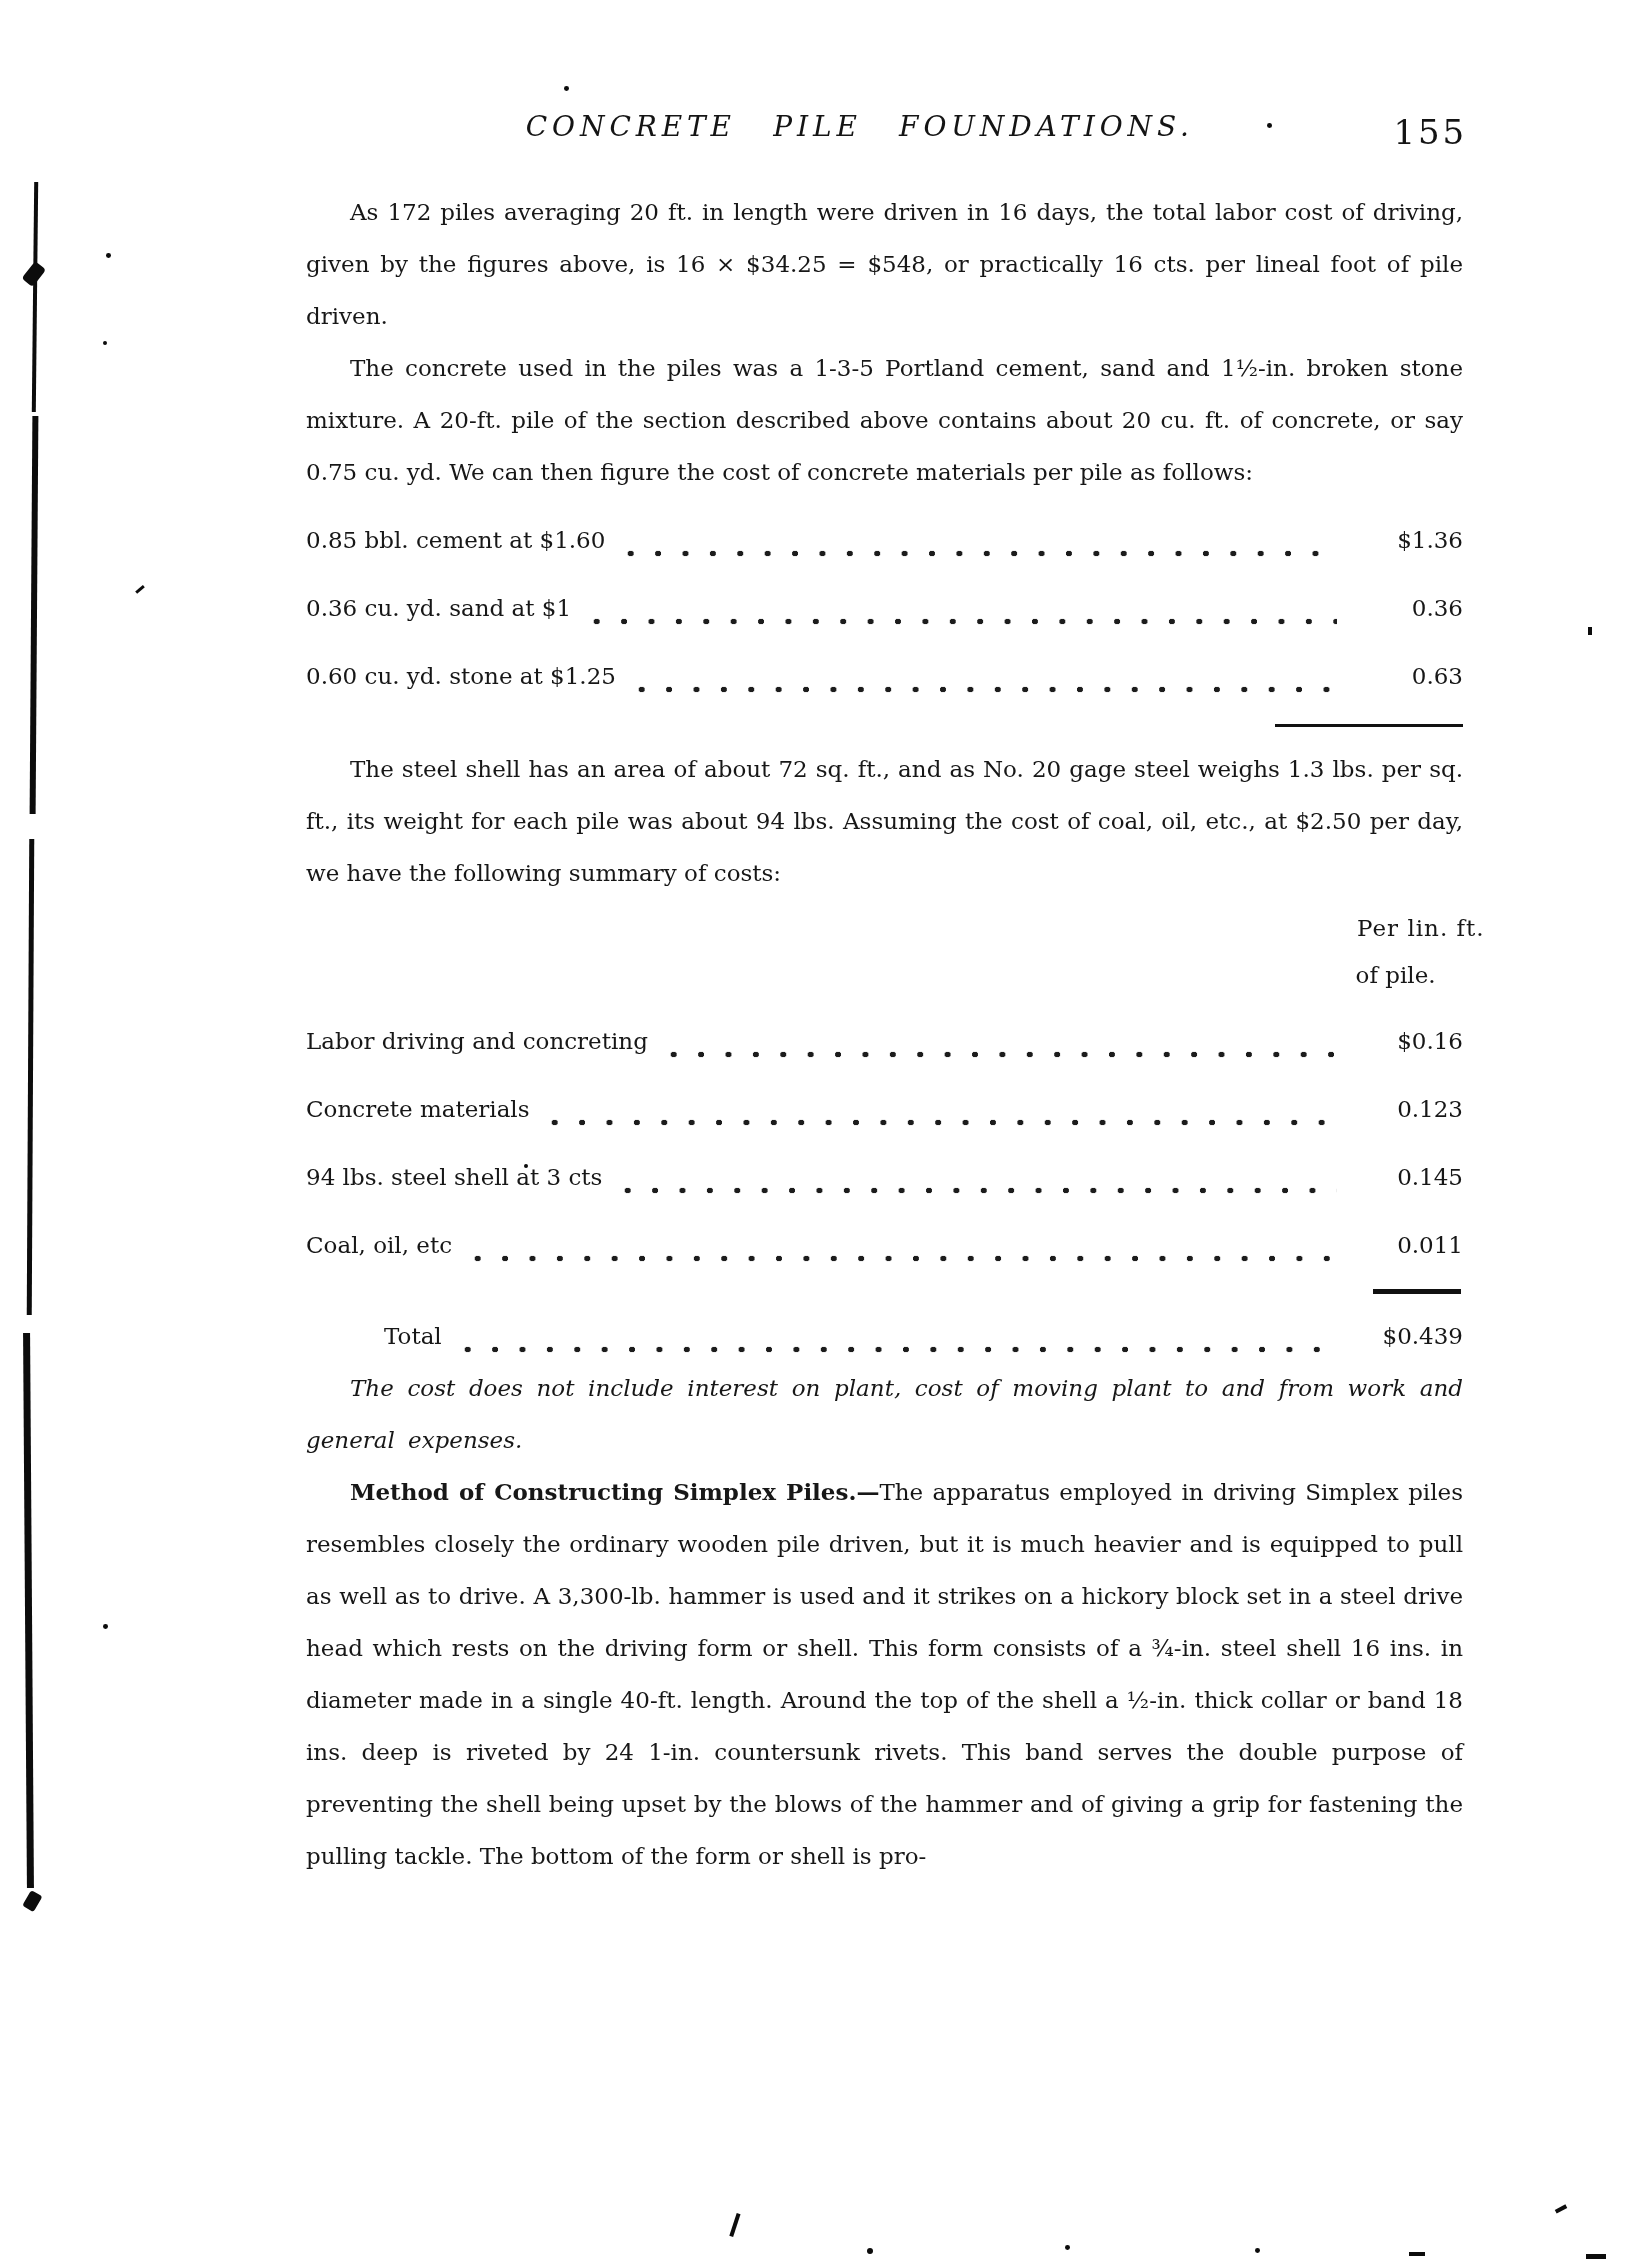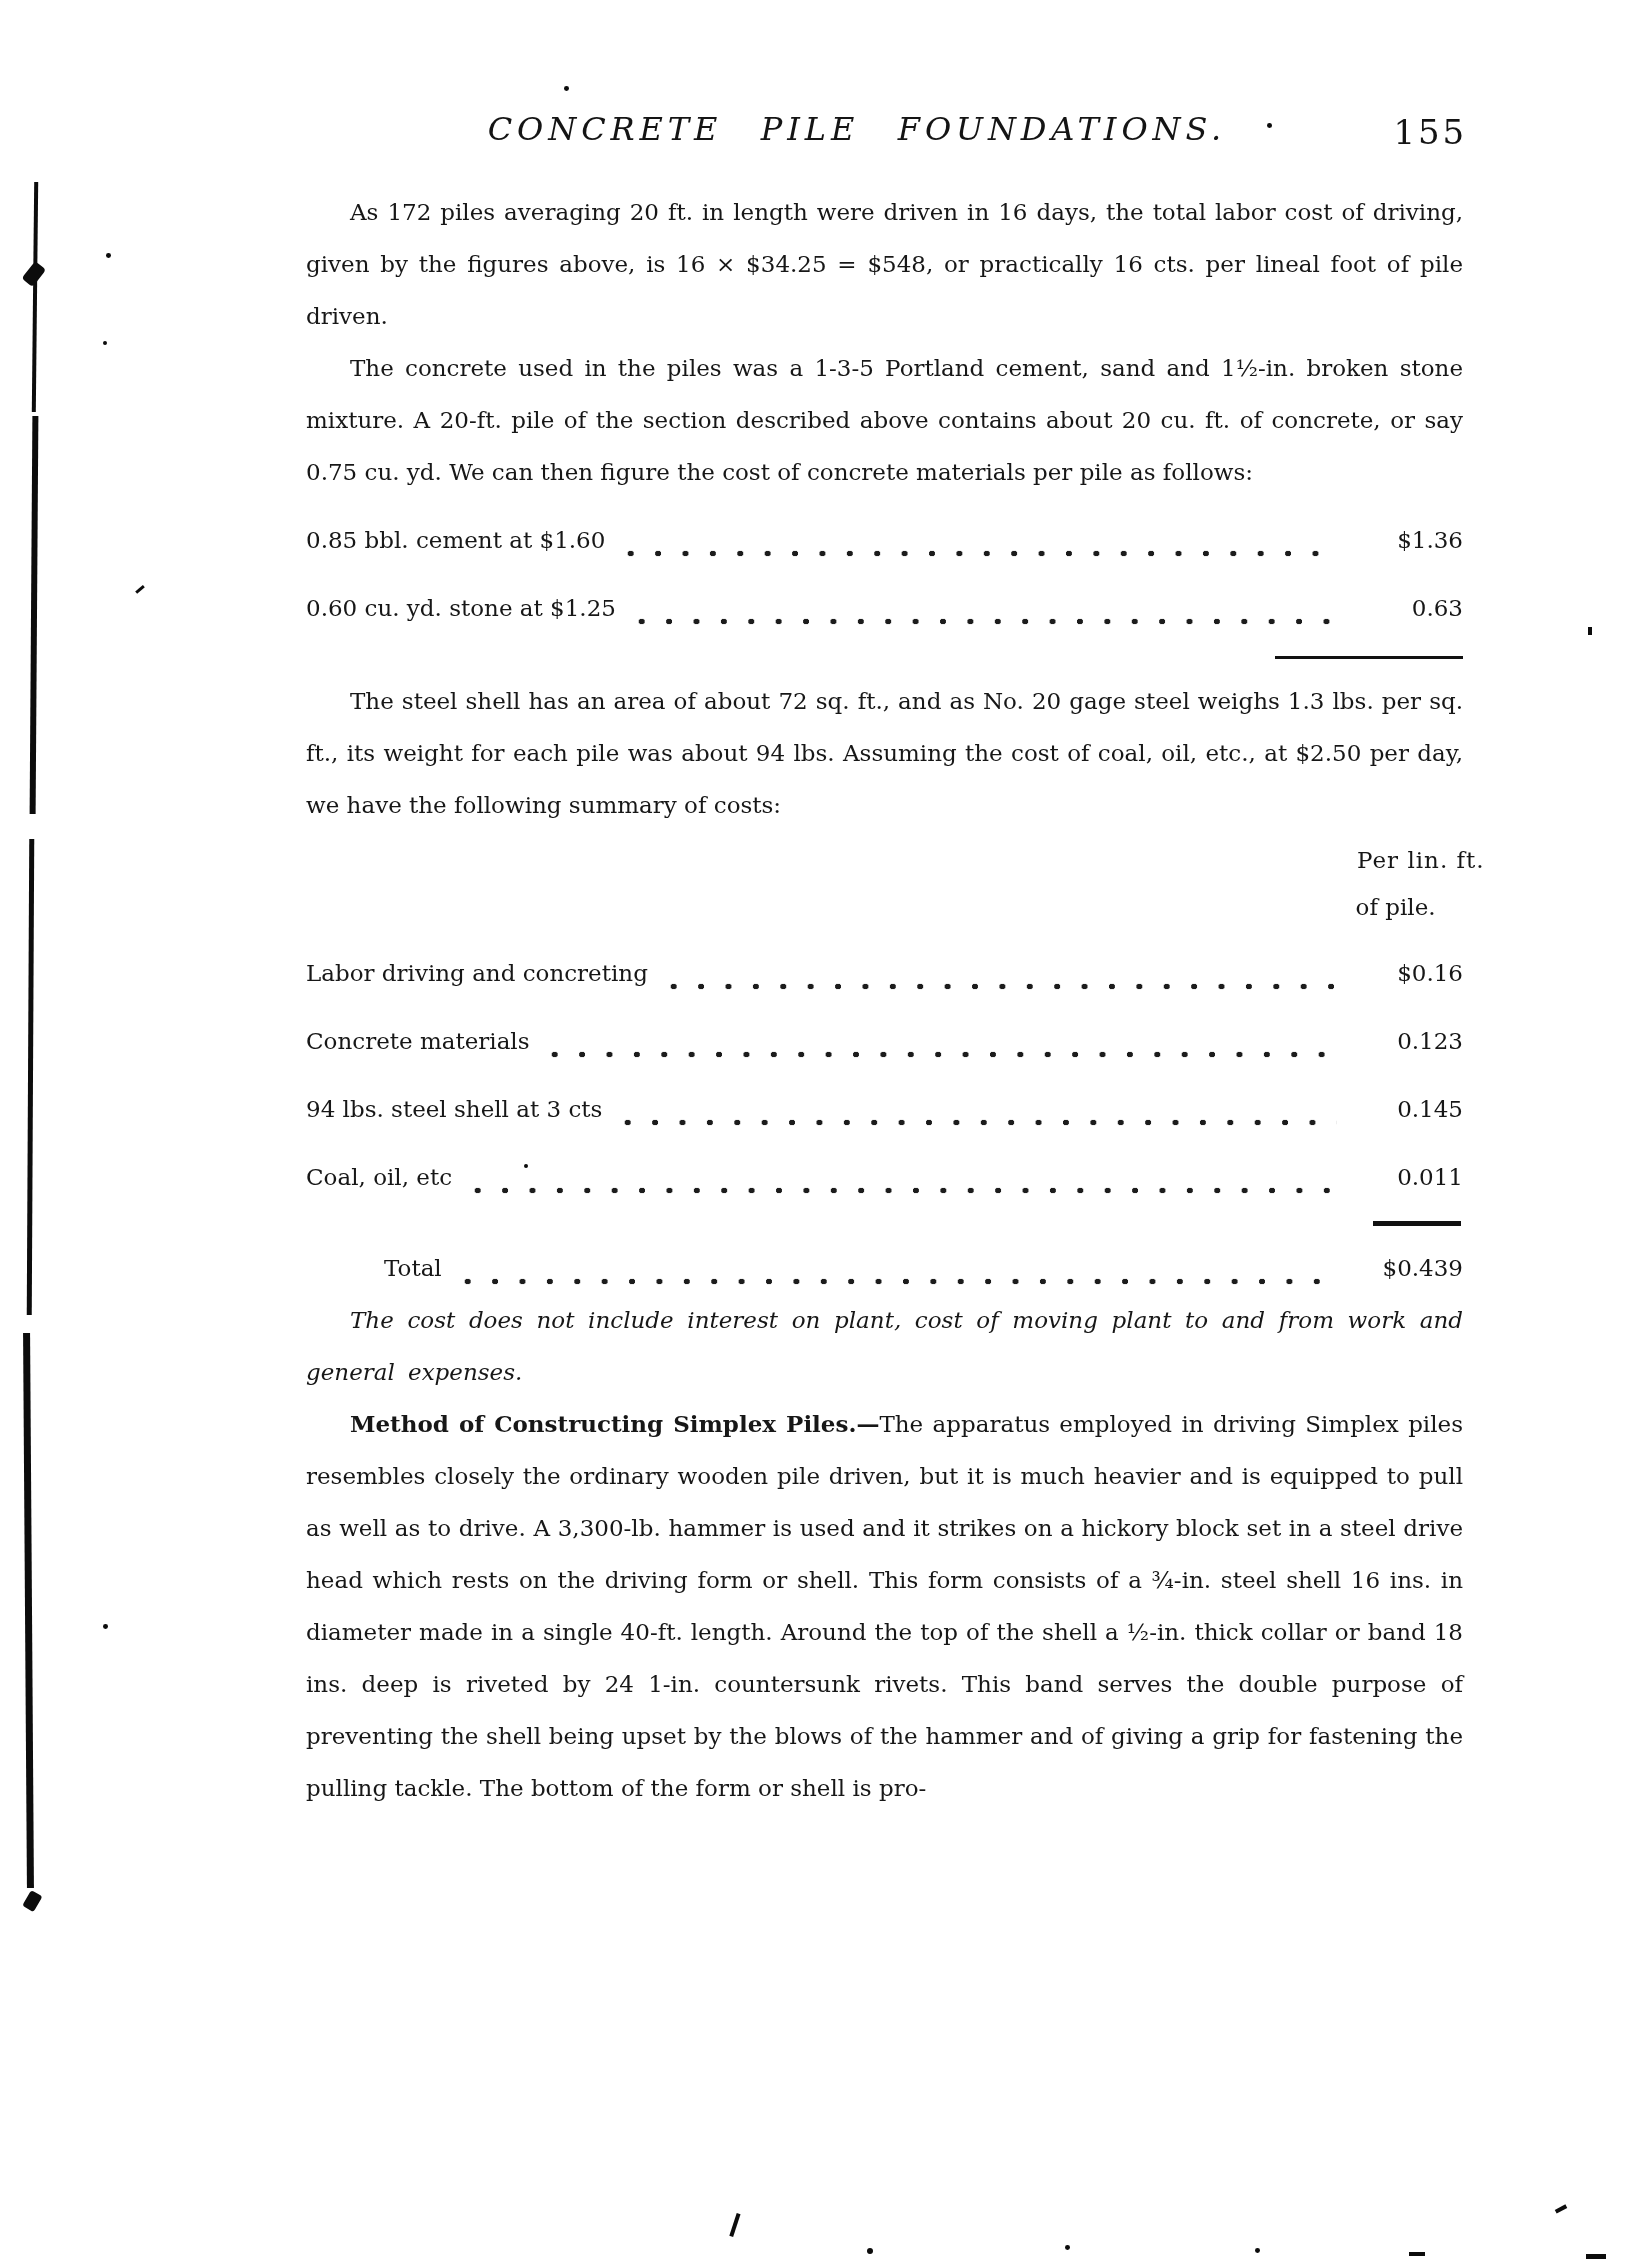--- a/index.html
+++ b/index.html
@@ -9,21 +9,21 @@
     background:#ffffff;
     font-family:"DejaVu Serif","Liberation Serif",serif;
     color:#171717;
     overflow:hidden;
   }
   .header{
     position:absolute;top:110px;left:306px;width:1161px;height:49px;
   }
   .running-title{
     position:absolute;left:50%;transform:translateX(-54%);
-    font-style:italic;font-size:32px;letter-spacing:4.9px;word-spacing:23.5px;
+    font-style:italic;font-size:28px;letter-spacing:4.9px;word-spacing:23.5px;
     white-space:nowrap;color:#141414;
   }
   .page-number{
     position:absolute;right:0;top:2px;font-size:34px;letter-spacing:2.9px;color:#141414;
   }
   .content{
     position:absolute;top:186px;left:306px;width:1157px;
     font-size:23px;line-height:52px;text-align:justify;
   }
   p{margin:0;}
@@ -86,20 +86,25 @@
 
     <p class="indent">The concrete used in the piles was a 1-3-5 Portland cement, sand and 1½-in. broken stone mixture. A 20-ft. pile of the section described above contains about 20 cu. ft. of concrete, or say 0.75 cu. yd. We can then figure the cost of concrete materials per pile as follows:</p>
 
     <div>
       <div class="cost-row">
         <span class="label">0.85 bbl. cement at $1.60</span>
         <span class="leader"></span>
         <span class="amount">$1.36</span>
       </div>
       <div class="cost-row">
+        <span class="label">0.36 cu. yd. sand at $1</span>
+        <span class="leader"></span>
+        <span class="amount">0.36</span>
+      </div>
+      <div class="cost-row">
         <span class="label">0.60 cu. yd. stone at $1.25</span>
         <span class="leader"></span>
         <span class="amount">0.63</span>
       </div>
       <div class="rule1"></div>
     </div>
 
     <p class="indent">The steel shell has an area of about 72 sq. ft., and as No. 20 gage steel weighs 1.3 lbs. per sq. ft., its weight for each pile was about 94 lbs. Assuming the cost of coal, oil, etc., at $2.50 per day, we have the following summary of costs:</p>
 
     <div class="col-header">

